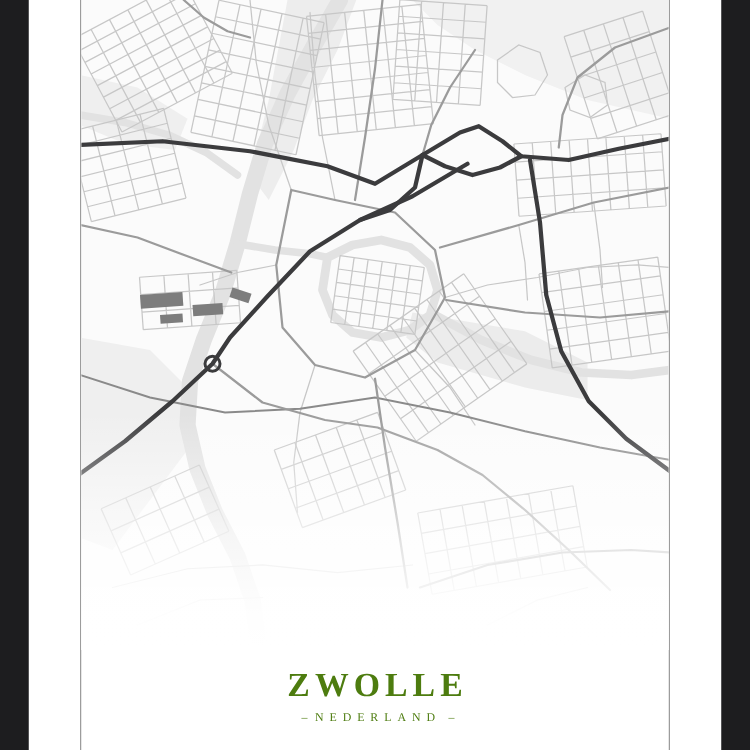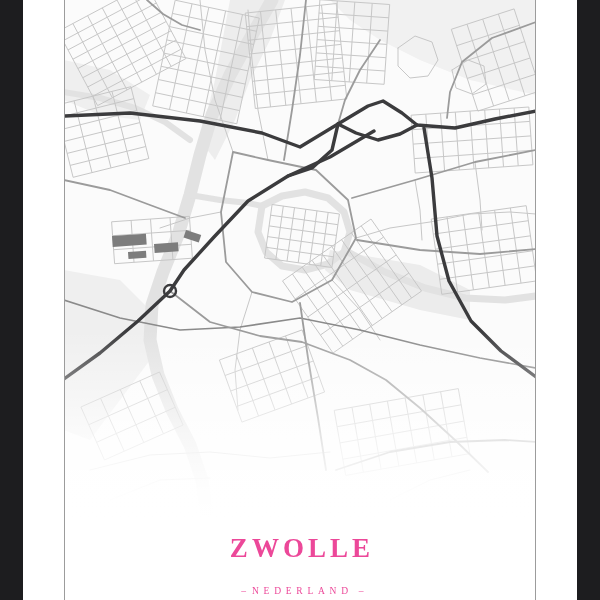--- a/index.html
+++ b/index.html
@@ -11,21 +11,21 @@
   .hairline{position:absolute;top:0;bottom:0;width:1px;}
   #hairline-left{left:64px;}
   #hairline-right{left:535px;}
   #map-wrap{position:absolute;left:65px;top:0;width:470px;height:520px;overflow:hidden;}
   #map-svg{display:block;width:470px;height:520px;}
   #map-fade{position:absolute;left:65px;top:330px;width:470px;height:190px;
             background:linear-gradient(to bottom, rgba(255,255,255,0) 0%,
                        rgba(255,255,255,.72) 55%, rgba(255,255,255,.97) 85%, #ffffff 100%);}
   #title-block{position:absolute;left:65px;width:470px;top:533px;text-align:center;}
   #poster-title{font-weight:700;font-size:27px;line-height:30px;letter-spacing:.15em;text-indent:.15em;}
-  #poster-subtitle{margin-top:22px;font-size:9.5px;line-height:12px;letter-spacing:.5em;text-indent:.5em;
+  #poster-subtitle{margin-top:6px;font-size:9.5px;line-height:12px;letter-spacing:.5em;text-indent:.5em;
                    font-weight:400;}
   #poster-subtitle .dash{letter-spacing:0;margin:0 6px;}
 </style>
 </head>
 <body>
 
 <div id="stage">
   <div id="frame-left" class="frame-bar" style="background: rgb(29, 29, 31);"></div>
   <div id="frame-right" class="frame-bar" style="background: rgb(29, 29, 31);"></div>
   <div id="hairline-left" class="hairline" style="background: rgb(156, 156, 156);"></div>
@@ -106,19 +106,19 @@
           <polyline points="374,131 330,157 288,176 248,201 214,237 184,270 170,291 138,321 100,353 64,379"></polyline>
           <polyline points="424,128 432,178 437,236 449,281 471,321 501,351 536,377"></polyline>
           <polyline points="338,124 356,133 378,140 400,134 417,125"></polyline>
           <polyline points="288,176 312,168 332,150 338,124"></polyline>
           <circle cx="170" cy="291" r="6" fill="none" stroke="#3b3b3d" stroke-width="2.4"></circle>
         </g>
       </svg>
   </div>
   <div id="map-fade"></div>
 
-  <div id="title-block" style="color: #ec4899;">
+  <div id="title-block" style="color: #4d7c0f;">
     <div id="poster-title">ZWOLLE</div>
     <div id="poster-subtitle">
       <span class="dash">–</span><span>NEDERLAND</span><span class="dash">–</span>
     </div>
   </div>
 </div>
 
 </body></html>

